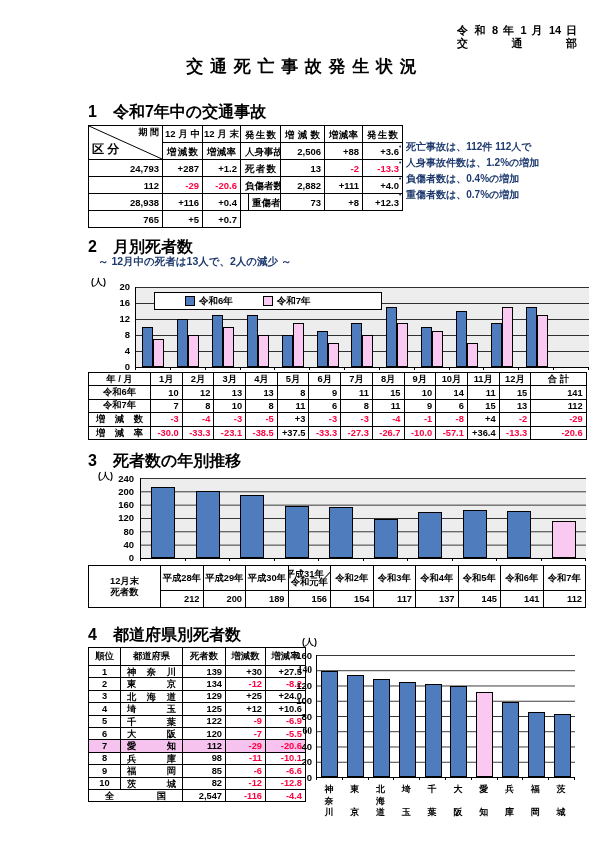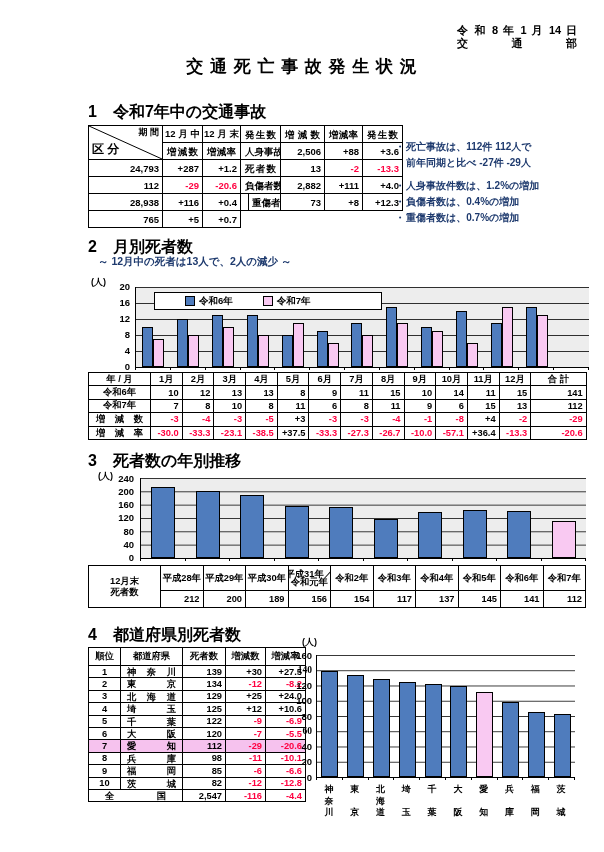--- a/index.html
+++ b/index.html
@@ -128,23 +128,20 @@
       <div class="cell num">+8</div>
       <div class="cell num">+12.3</div>
       <div class="cell num">765</div>
       <div class="cell num">+5</div>
       <div class="cell num">+0.7</div>
     </div>
   <div class="abs" id="notes">
       <div class="note">
         <div class="bu">・</div>
         <div class="nt">死亡事故は、112件 112人で</div>
-      </div>
-      <div class="note cont gap">
-        <div class="nt">前年同期と比べ -27件 -29人</div>
       </div>
       <div class="note">
         <div class="bu">・</div>
         <div class="nt">人身事故件数は、1.2%の増加</div>
       </div>
       <div class="note">
         <div class="bu">・</div>
         <div class="nt">負傷者数は、0.4%の増加</div>
       </div>
       <div class="note">

